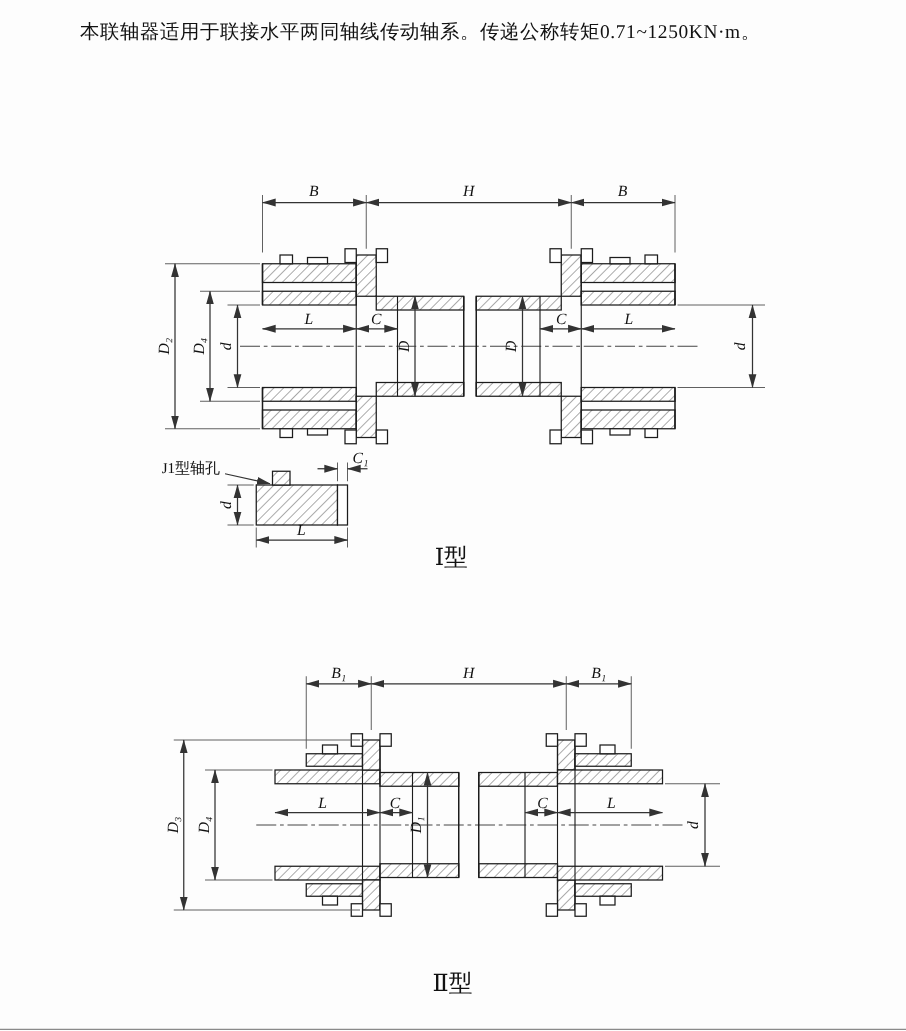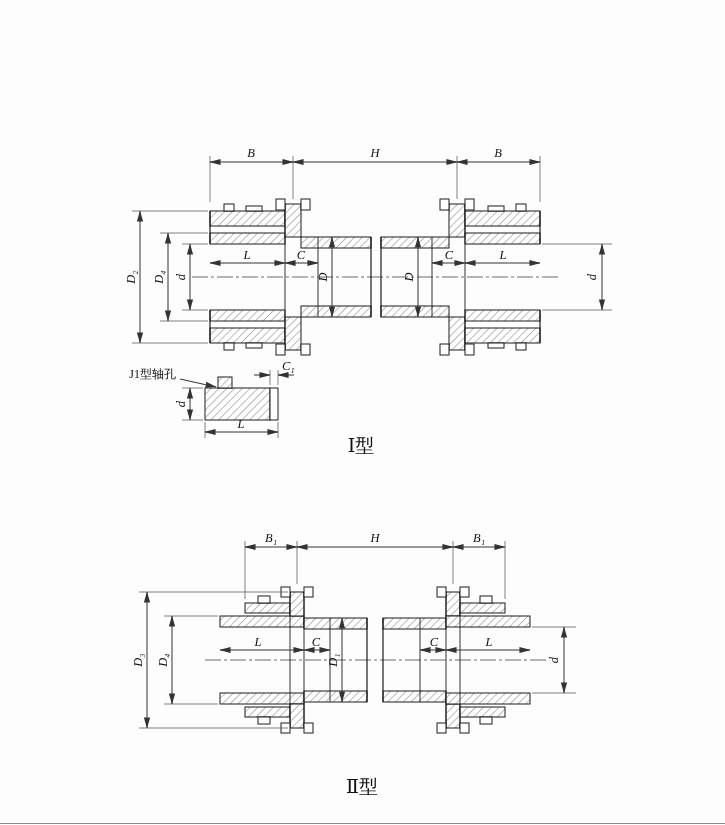--- a/index.html
+++ b/index.html
@@ -29,20 +29,21 @@
   .dimtxt{font:italic 12.5px "Liberation Serif","DejaVu Serif","DejaVu Sans",serif;fill:#111;}
   .cjk{font:12px "Liberation Serif","DejaVu Serif",serif;fill:#111;font-style:normal;}
   .cap{font:19px "Liberation Serif","DejaVu Serif",serif;fill:#111;}
   .pageedge{stroke:#8a8a8a;stroke-width:1;}
 </style>
 </head>
 <body>
 
 <div class="page">
 
+  <div class="header-text">本联轴器适用于联接水平两同轴线传动轴系。传递公称转矩0.71~1250KN·m。</div>
 
   <svg width="725" height="825" viewBox="0 0 725 825">
     <defs>
       <pattern id="h" width="5.5" height="5.5" patternUnits="userSpaceOnUse" patternTransform="rotate(45)">
         <rect width="5.5" height="5.5" fill="#ffffff"></rect>
         <line x1="0" y1="0" x2="0" y2="5.5" stroke="#555" stroke-width="0.8"></line>
       </pattern>
       <marker id="arr" viewBox="0 0 12 8" refX="11.5" refY="4" markerWidth="11" markerHeight="7.4" orient="auto-start-reverse">
         <path d="M0,0.6 L12,4 L0,7.4 z" fill="#333"></path>
       </marker>

